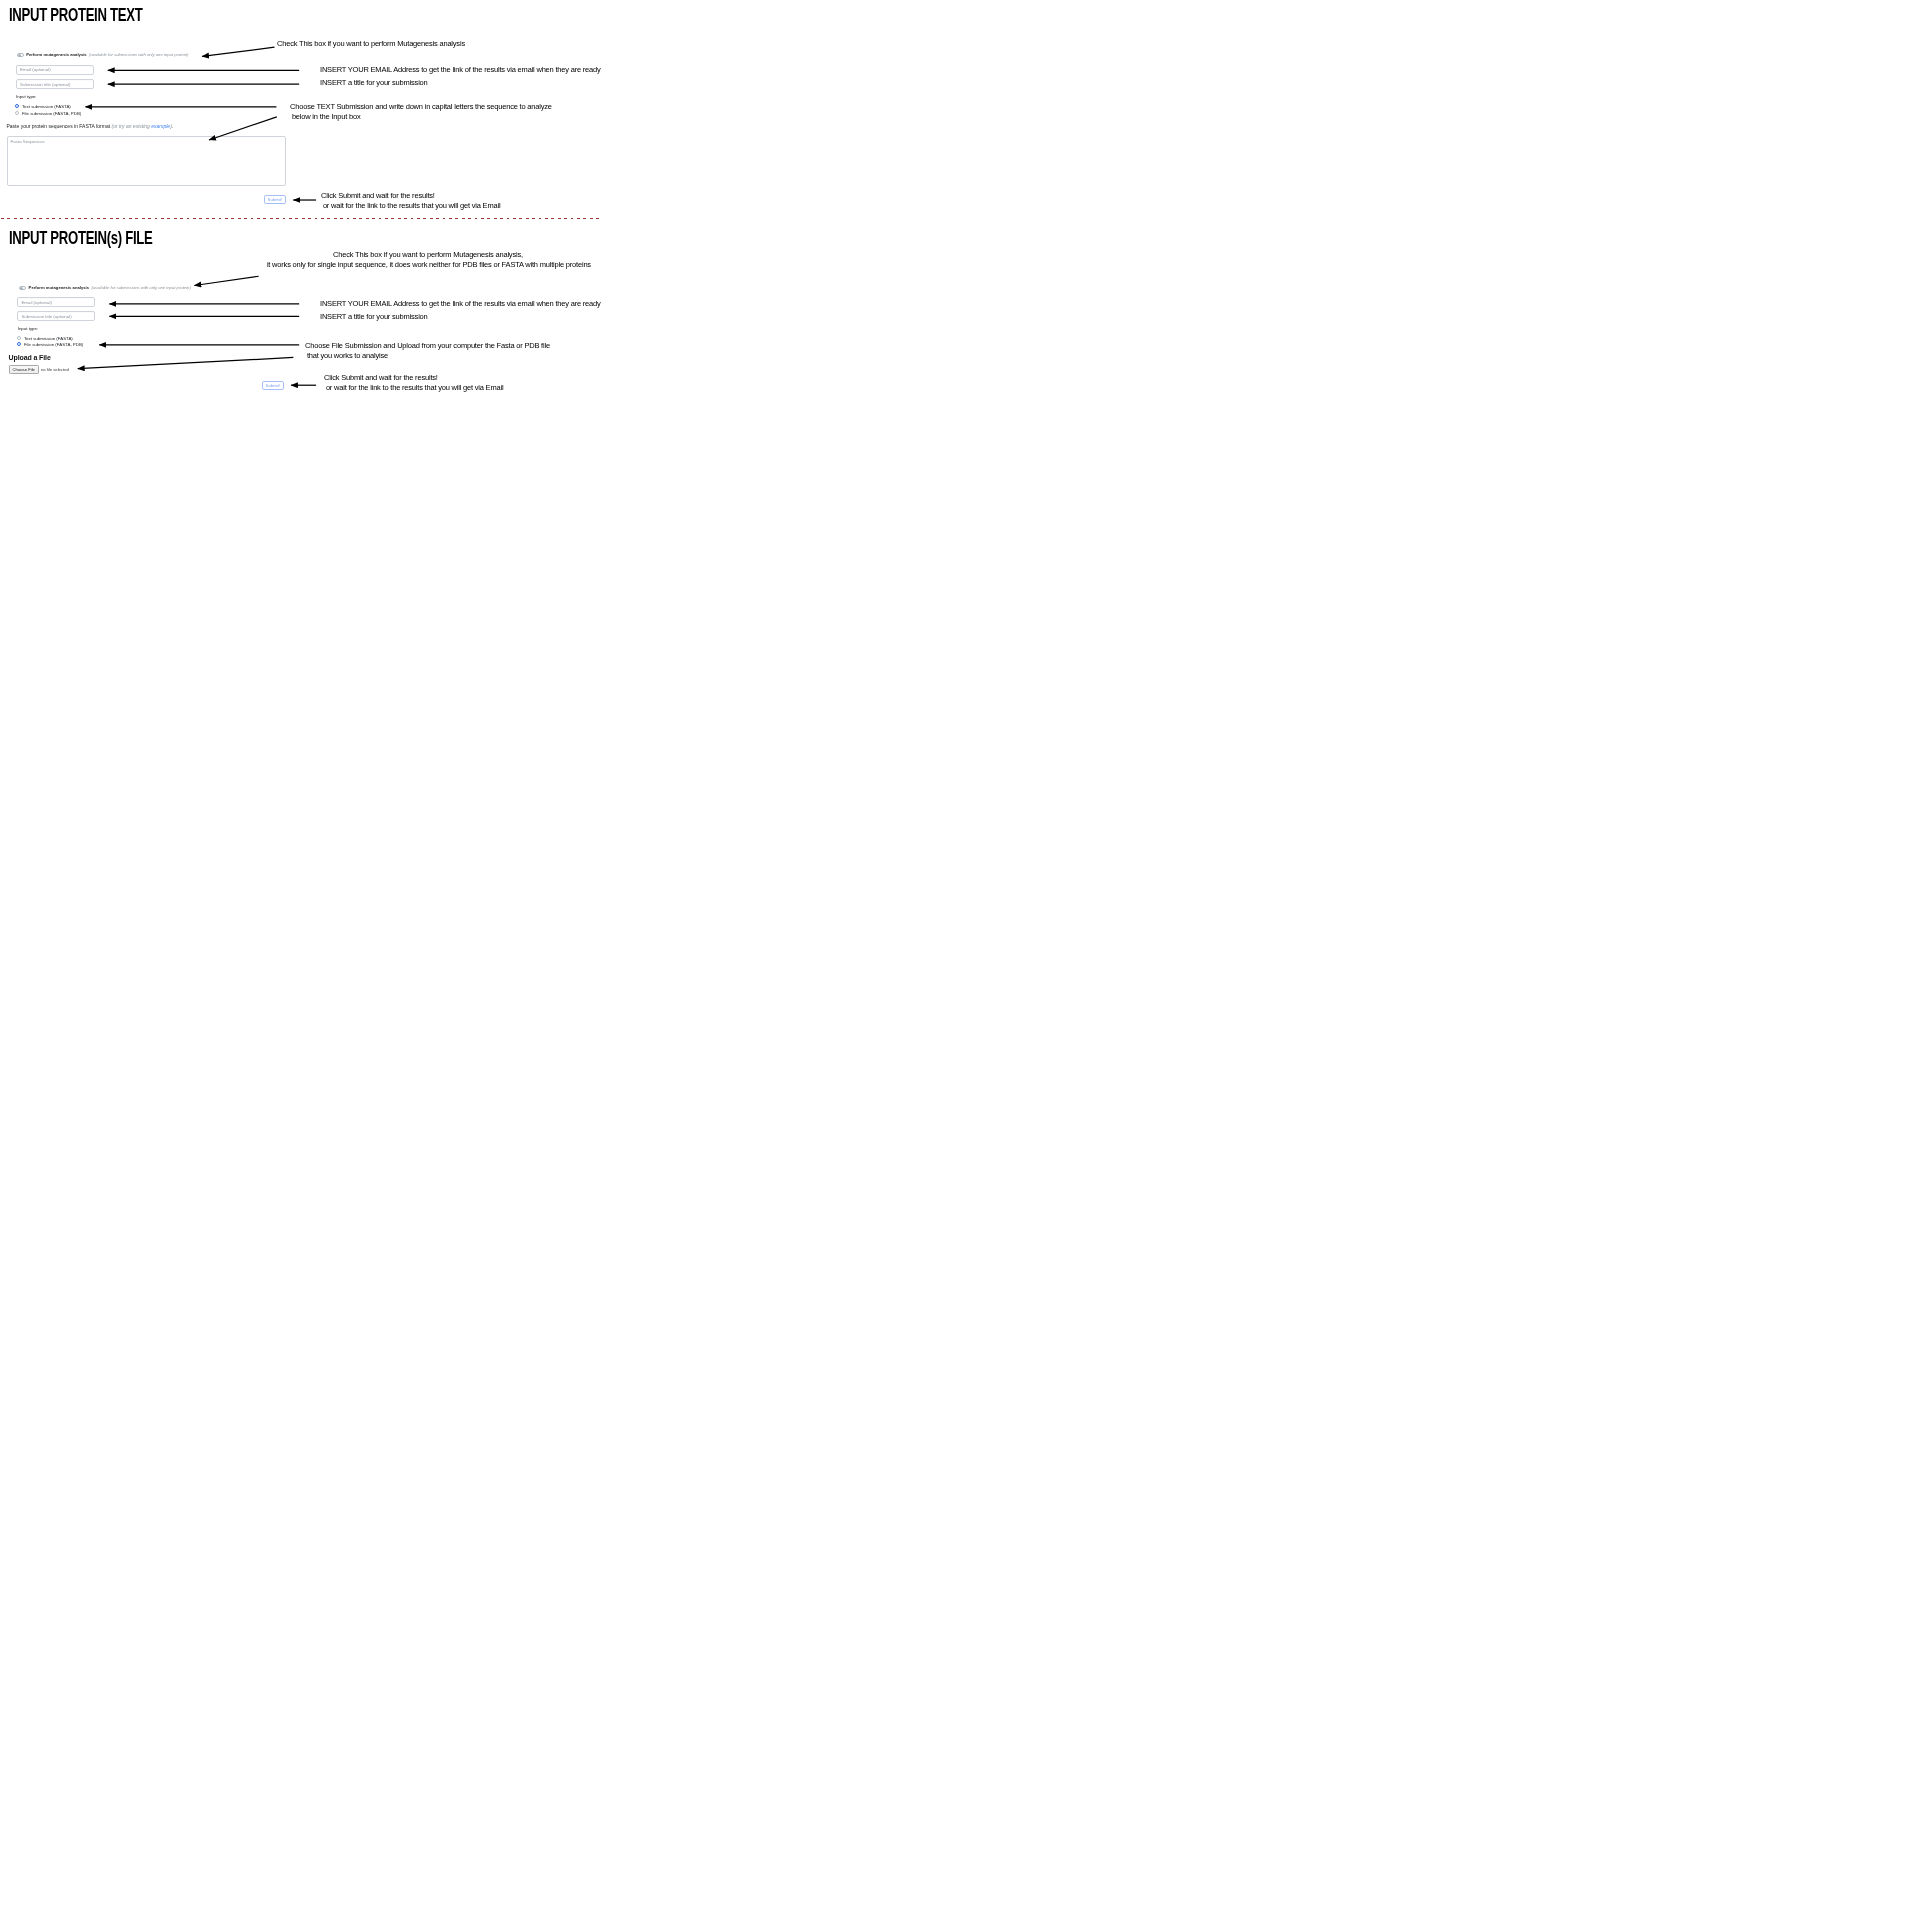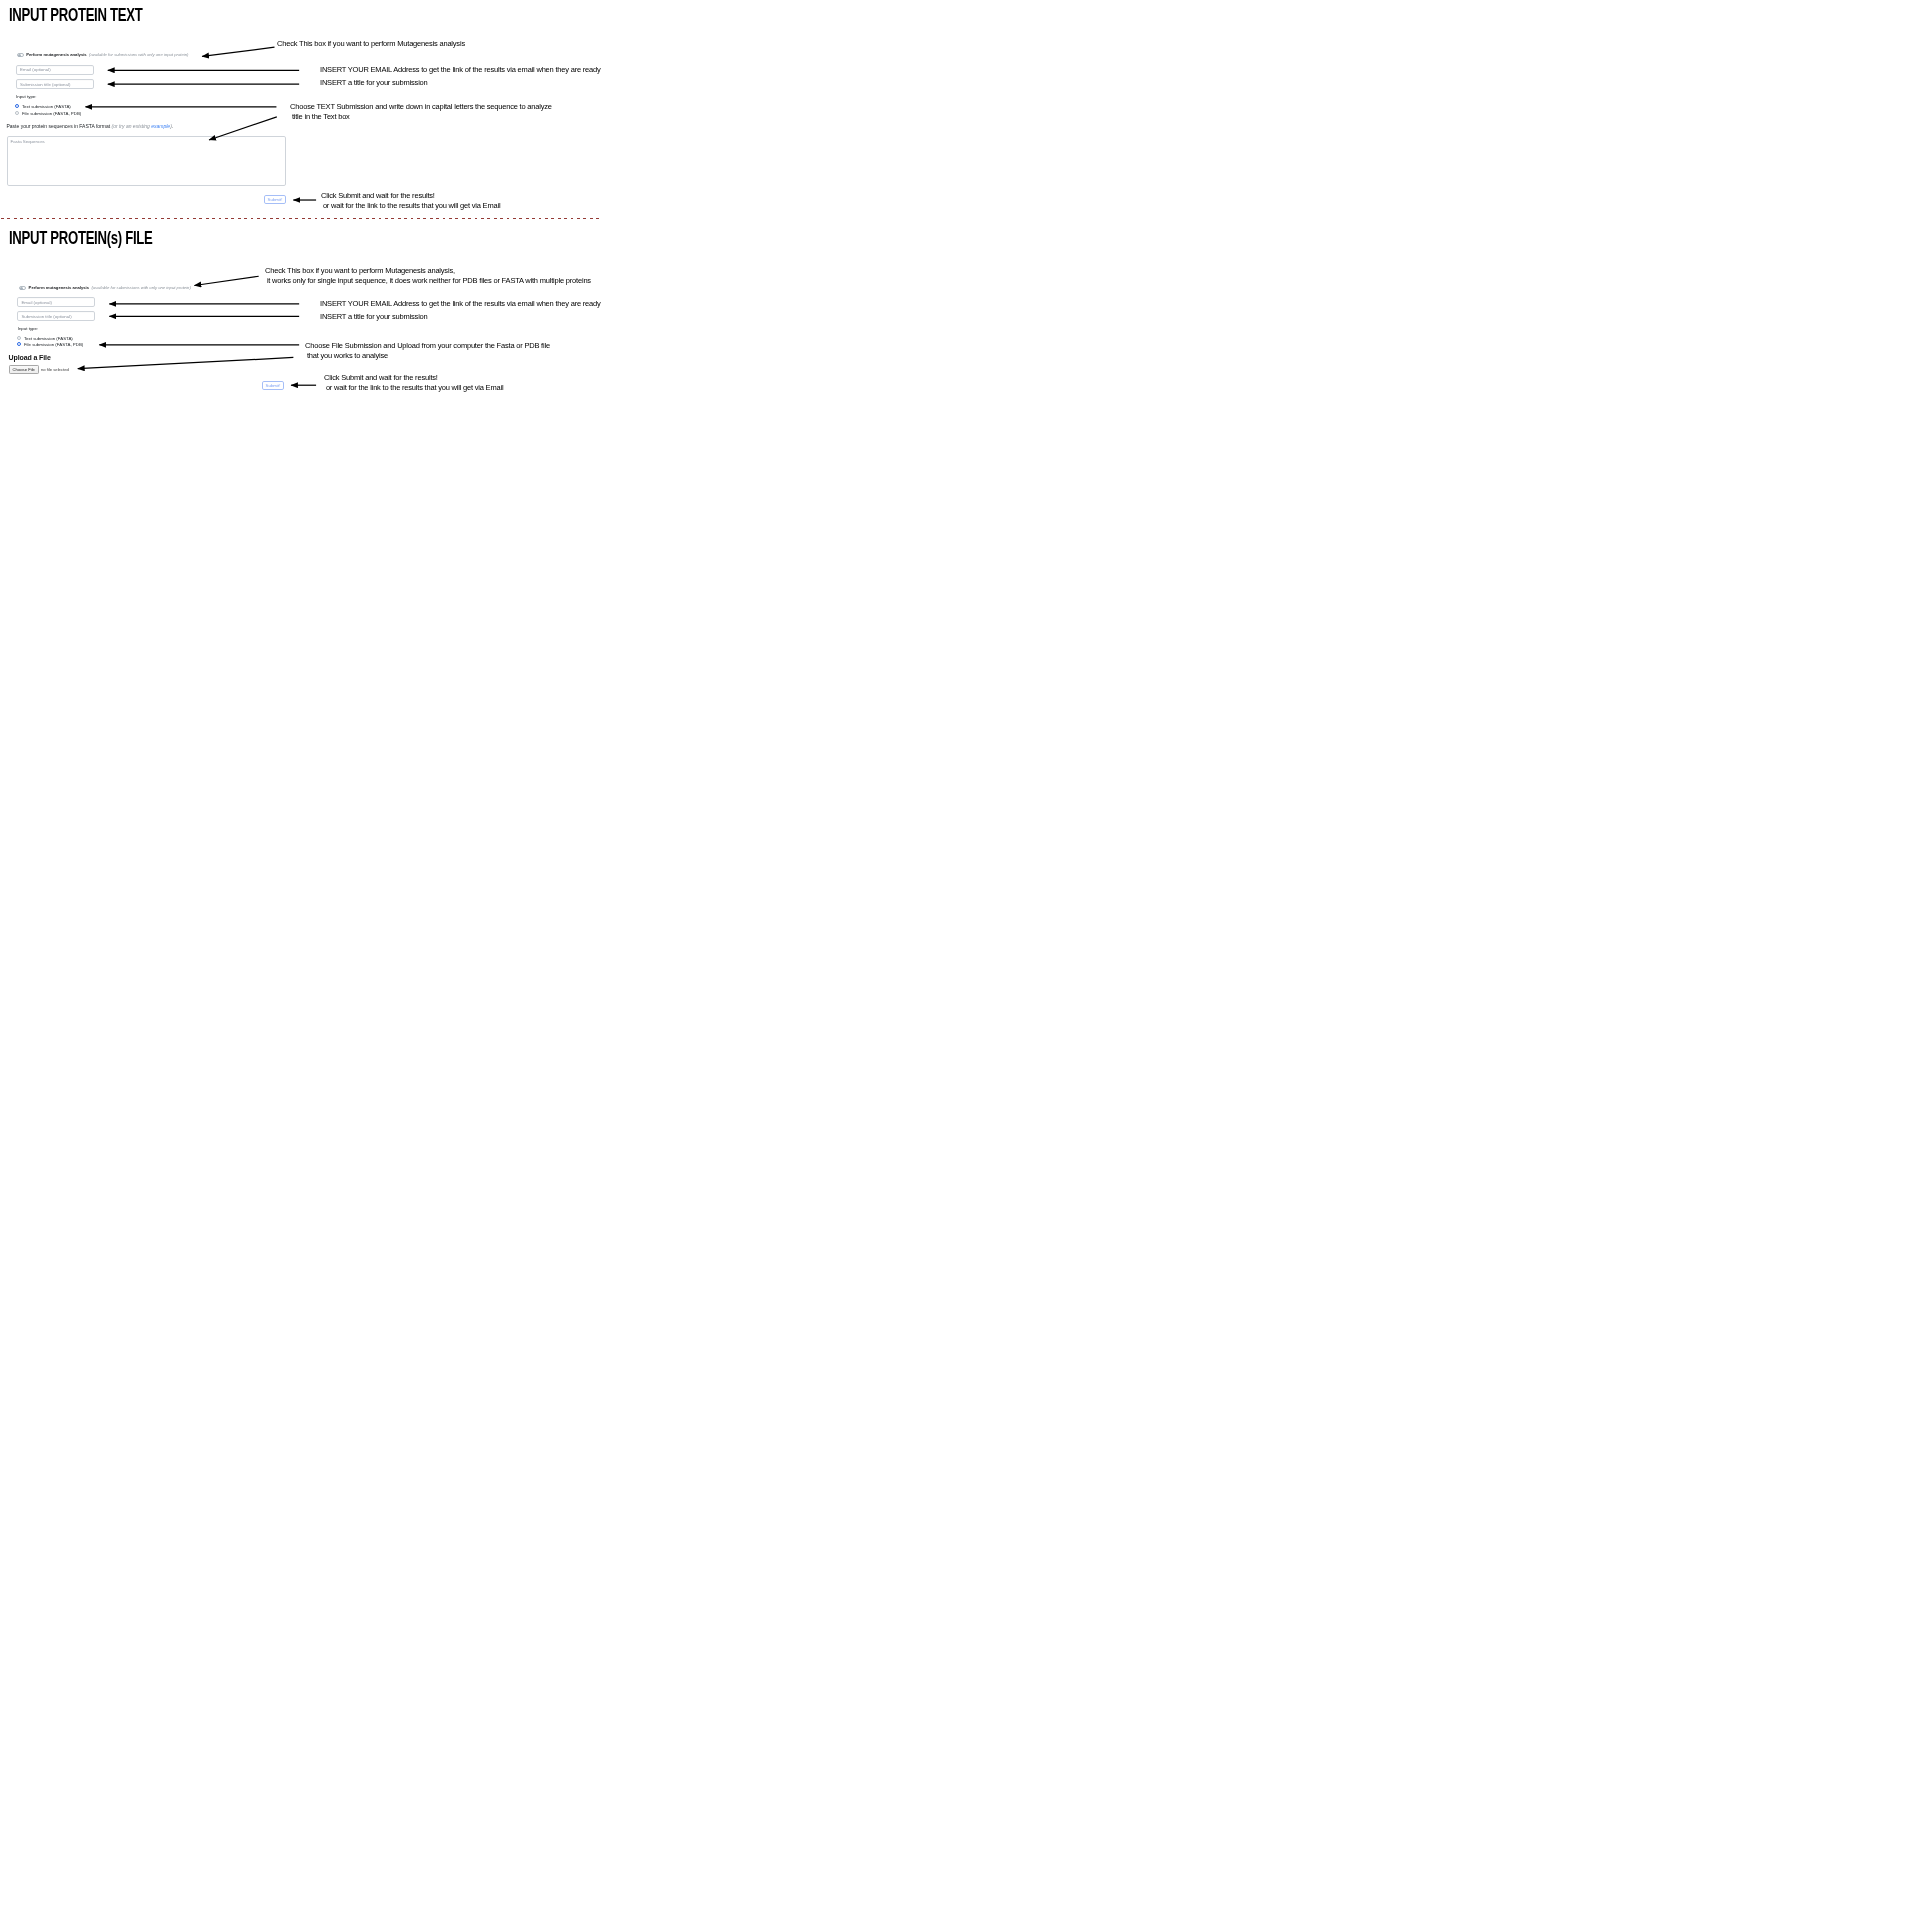--- a/index.html
+++ b/index.html
@@ -83,35 +83,35 @@
 
   <div class="radio-row" style="left:15px;top:104px;">
     <span class="radio sel"></span>
     <span class="radio-label">Text submission (FASTA)</span>
   </div>
   <div class="radio-row" style="left:15px;top:111px;">
     <span class="radio"></span>
     <span class="radio-label">File submission (FASTA, PDB)</span>
   </div>
 
-  <div class="ann" style="left:290px;top:102px;"><div>Choose TEXT Submission and write down in capital letters the sequence to analyze</div><div> title in the Text box</div></div>
+  <div class="ann" style="left:290px;top:102px;"><div>Choose TEXT Submission and write down in capital letters the sequence to analyze</div><div> below in the Input box</div></div>
 
   <div class="paste-line" style="left:6.5px;top:123px;"><span class="p-n">Paste your protein sequences in FASTA format </span><span class="p-i">(or try an existing </span><span class="p-link">example</span><span class="p-i">)</span><span class="p-n">.</span></div>
 
   <textarea class="fasta-area" style="left: 6.5px; top: 136px; width: 279px; height: 50px;" placeholder="Fasta Sequences"></textarea>
   <div class="resize-handle" style="left:280px;top:181px;"></div>
 
   <button class="submit-btn" style="left:264px;top:195px;">Submit!</button>
   <div class="ann" style="left:321px;top:191px;"><div>Click Submit and wait for the results!</div><div> or wait for the link to the results that you will get via Email</div></div>
 
   <div class="separator" style="top:218px;"></div>
 
   <div class="big-title" style="left:9.2px;top:229px;">INPUT PROTEIN(s) FILE</div>
 
-  <div class="ann" style="left:265px;top:266px;"><div>Check This box if you want to perform Mutagenesis analysis,</div><div> it works only for single input sequence, it does work neither for PDB files or FASTA with multiple proteins</div></div>
+  <div class="ann" style="left:265px;top:250px;text-align:center;"><div>Check This box if you want to perform Mutagenesis analysis,</div><div> it works only for single input sequence, it does work neither for PDB files or FASTA with multiple proteins</div></div>
 
   <div class="toggle-row" style="left:19px;top:285px;">
     <span class="switch">
         <span class="knob"></span>
       </span>
     <span class="tgl-label">Perform mutagenesis analysis</span>
     <span class="tgl-note">(available for submissions with only one input protein)</span>
   </div>
 
   <input class="ipt" style="left: 17.3px; top: 297px; width: 78px; height: 10px;" placeholder="Email (optional)">

